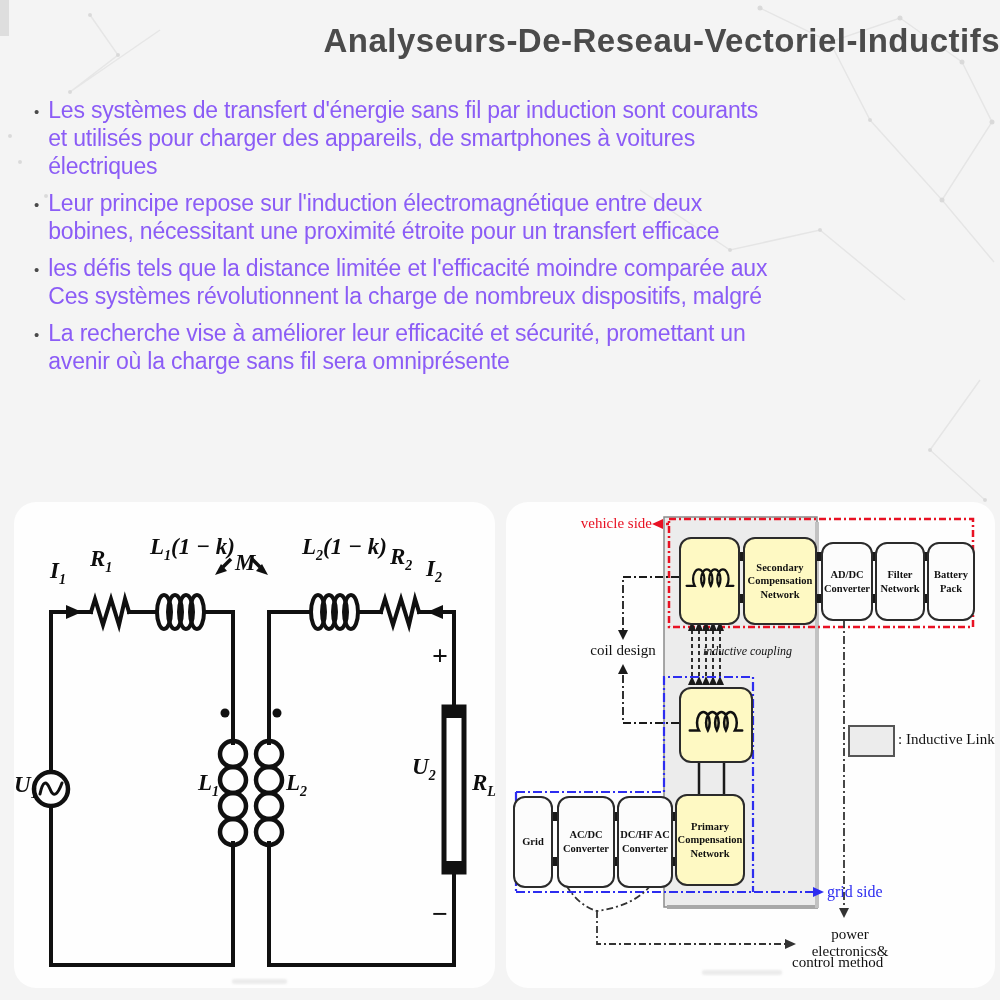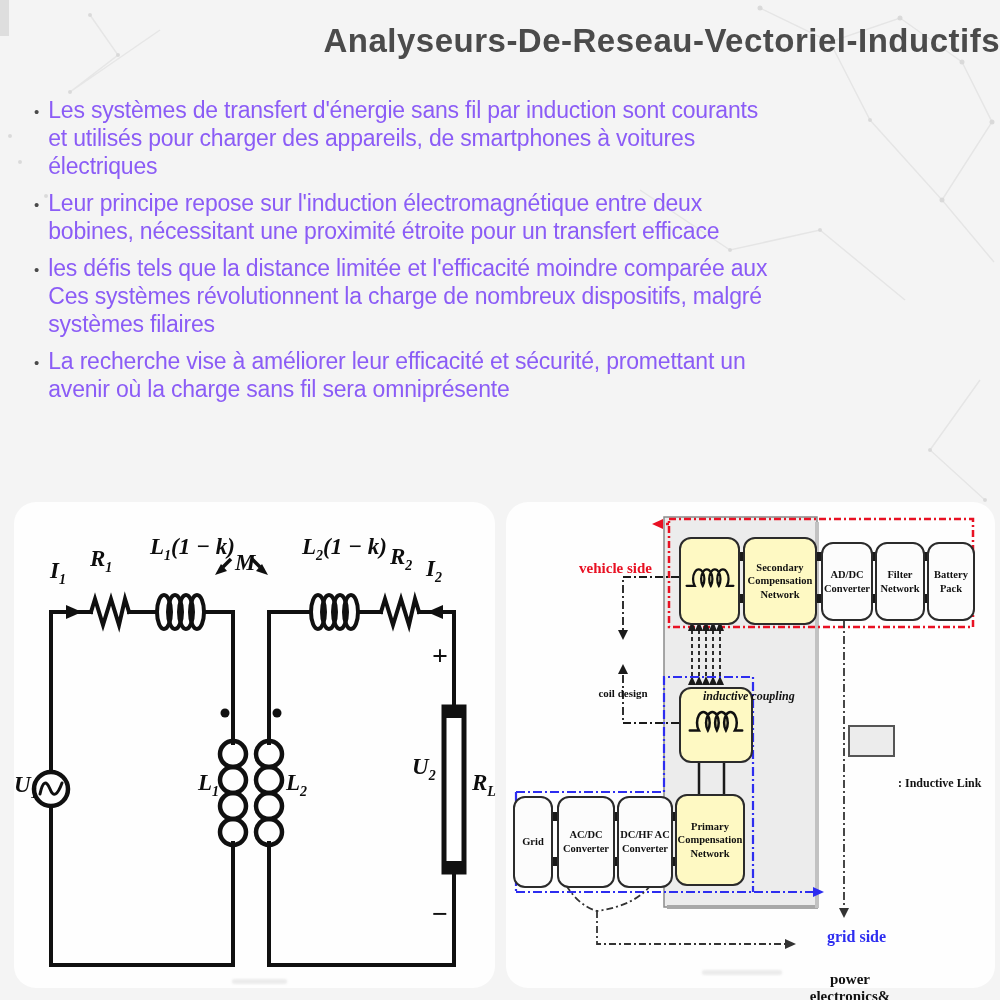--- a/index.html
+++ b/index.html
@@ -35,21 +35,21 @@
   
   .bbox{
     position:absolute;border:2.2px solid #2b2b2b;border-radius:12px;background:#fcfcfc;
     display:flex;align-items:center;justify-content:center;text-align:center;
     font-family:"Liberation Serif","DejaVu Serif",serif;font-weight:bold;
     font-size:10.5px;line-height:1.3;color:#111;white-space:pre-line;
   }
   .bbox.gray{background:#fef9c3;}
   .dlabel{
     position:absolute;font-family:"Liberation Serif","DejaVu Serif",serif;
-    font-weight:bold;color:#111;white-space:pre-line;margin-top:45px;
+    font-weight:normal;color:#111;white-space:pre-line;
   }
   .watermark{position:absolute;background:#dcdcdc;opacity:.55;border-radius:2px;filter:blur(1px);}
 </style>
 </head>
 <body>
 
 <svg class="bg-pattern" width="1000" height="1000">
   <g stroke="#e2e2e2" stroke-width="1.5" fill="none" opacity="0.8">
     <polyline points="760,8 830,42 900,18 962,62 992,122 942,200 994,262"></polyline>
     <polyline points="830,42 870,120 942,200"></polyline>
@@ -95,21 +95,20 @@
     <div class="lines">
       <span>Leur principe repose sur l'induction électromagnétique entre deux</span>
       <span>bobines, nécessitant une proximité étroite pour un transfert efficace</span>
     </div>
   </li>
   <li>
     <span class="dot">•</span>
     <div class="lines">
       <span>les défis tels que la distance limitée et l'efficacité moindre comparée aux</span>
       <span>Ces systèmes révolutionnent la charge de nombreux dispositifs, malgré</span>
-      <span>systèmes filaires</span>
     </div>
   </li>
   <li>
     <span class="dot">•</span>
     <div class="lines">
       <span>La recherche vise à améliorer leur efficacité et sécurité, promettant un</span>
       <span>avenir où la charge sans fil sera omniprésente</span>
     </div>
   </li>
 </ul>
@@ -304,20 +303,20 @@
   <div class="bbox gray" style="left:169px;top:292px;width:66px;height:88px">Primary
 Compensation
 Network</div>
   <div class="bbox" style="left:7px;top:294px;width:36px;height:88px">Grid</div>
   <div class="bbox" style="left:51px;top:294px;width:54px;height:88px">AC/DC
 Converter</div>
   <div class="bbox" style="left:111px;top:294px;width:52px;height:88px">DC/HF AC
 Converter</div>
 
   <div class="dlabel" style="left:68px;top:13px;width:78px;text-align:right;font-size:15px;color:#e81123">vehicle side</div>
-  <div class="dlabel" style="left:80px;top:140px;width:74px;text-align:center;font-size:11px">coil design</div>
+  <div class="dlabel" style="left:80px;top:140px;width:74px;text-align:center;font-size:15px">coil design</div>
   <div class="dlabel" style="left:197px;top:142px;width:100px;font-size:12px;font-style:italic">inductive coupling</div>
   <div class="dlabel" style="left:321px;top:381px;font-size:16px;color:#2d2df0">grid side</div>
   <div class="dlabel" style="left:286px;top:424px;width:116px;text-align:center;font-size:15px">power electronics&amp;</div>
   <div class="dlabel" style="left:286px;top:452px;width:116px;text-align:left;font-size:15px">control method</div>
-  <div class="dlabel" style="left:392px;top:229px;font-size:12px">: Inductive Link</div>
+  <div class="dlabel" style="left:392px;top:229px;font-size:15px">: Inductive Link</div>
   <div class="watermark" style="left:196px;top:468px;width:80px;height:5px"></div>
 </div>
 
 </body></html>

